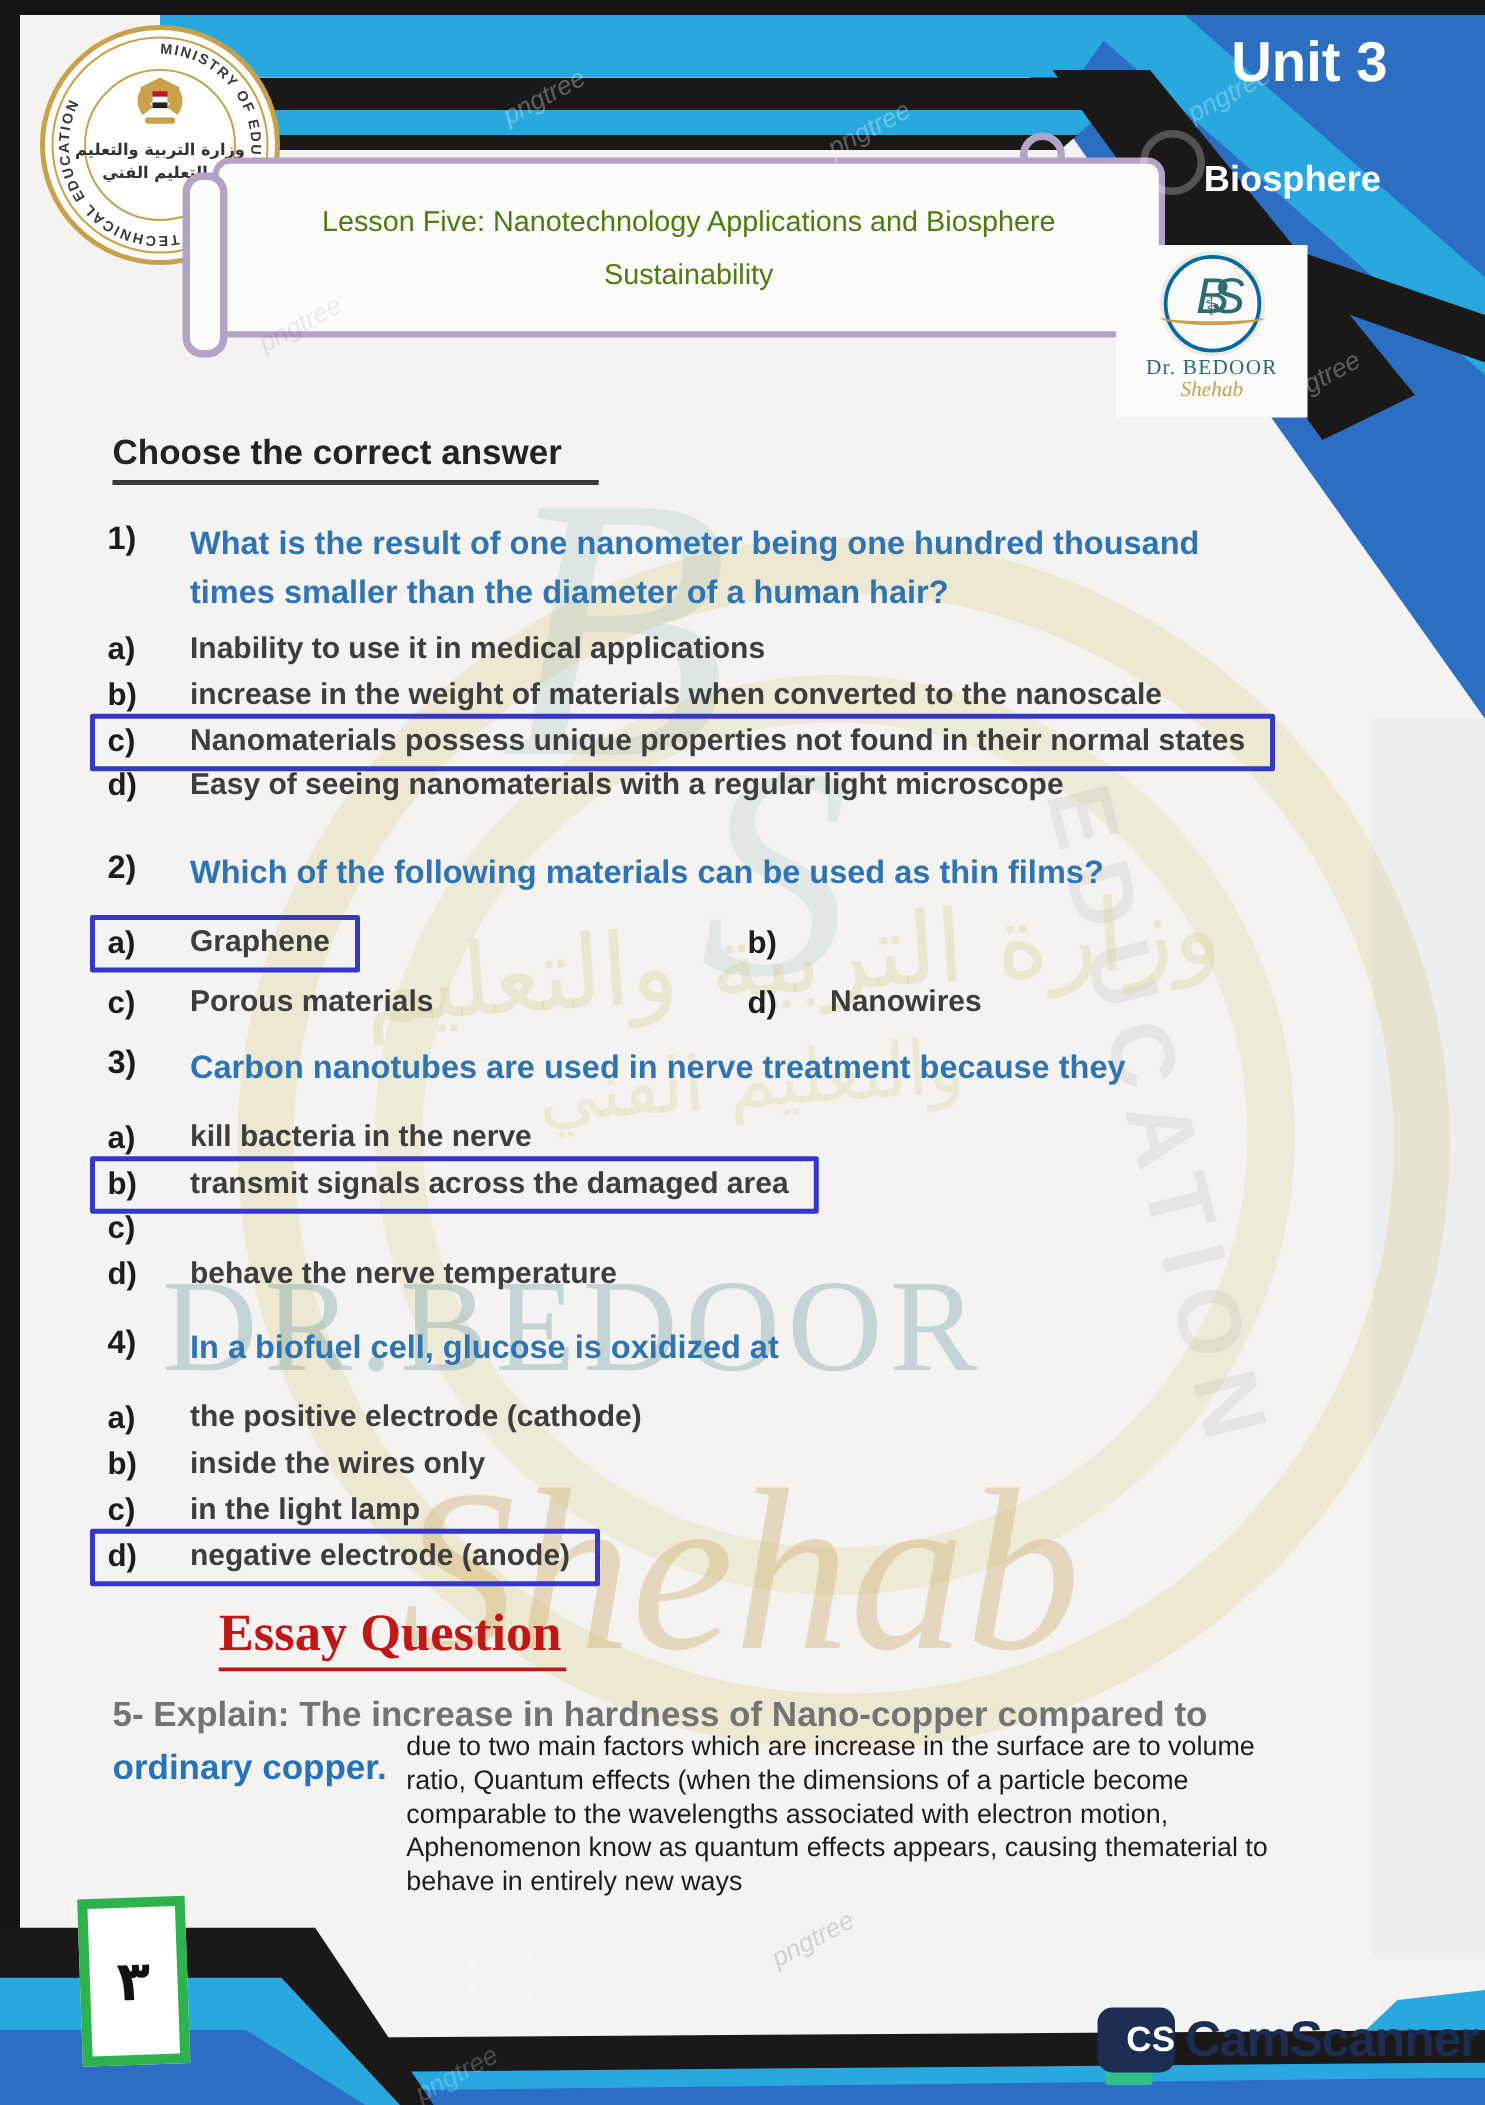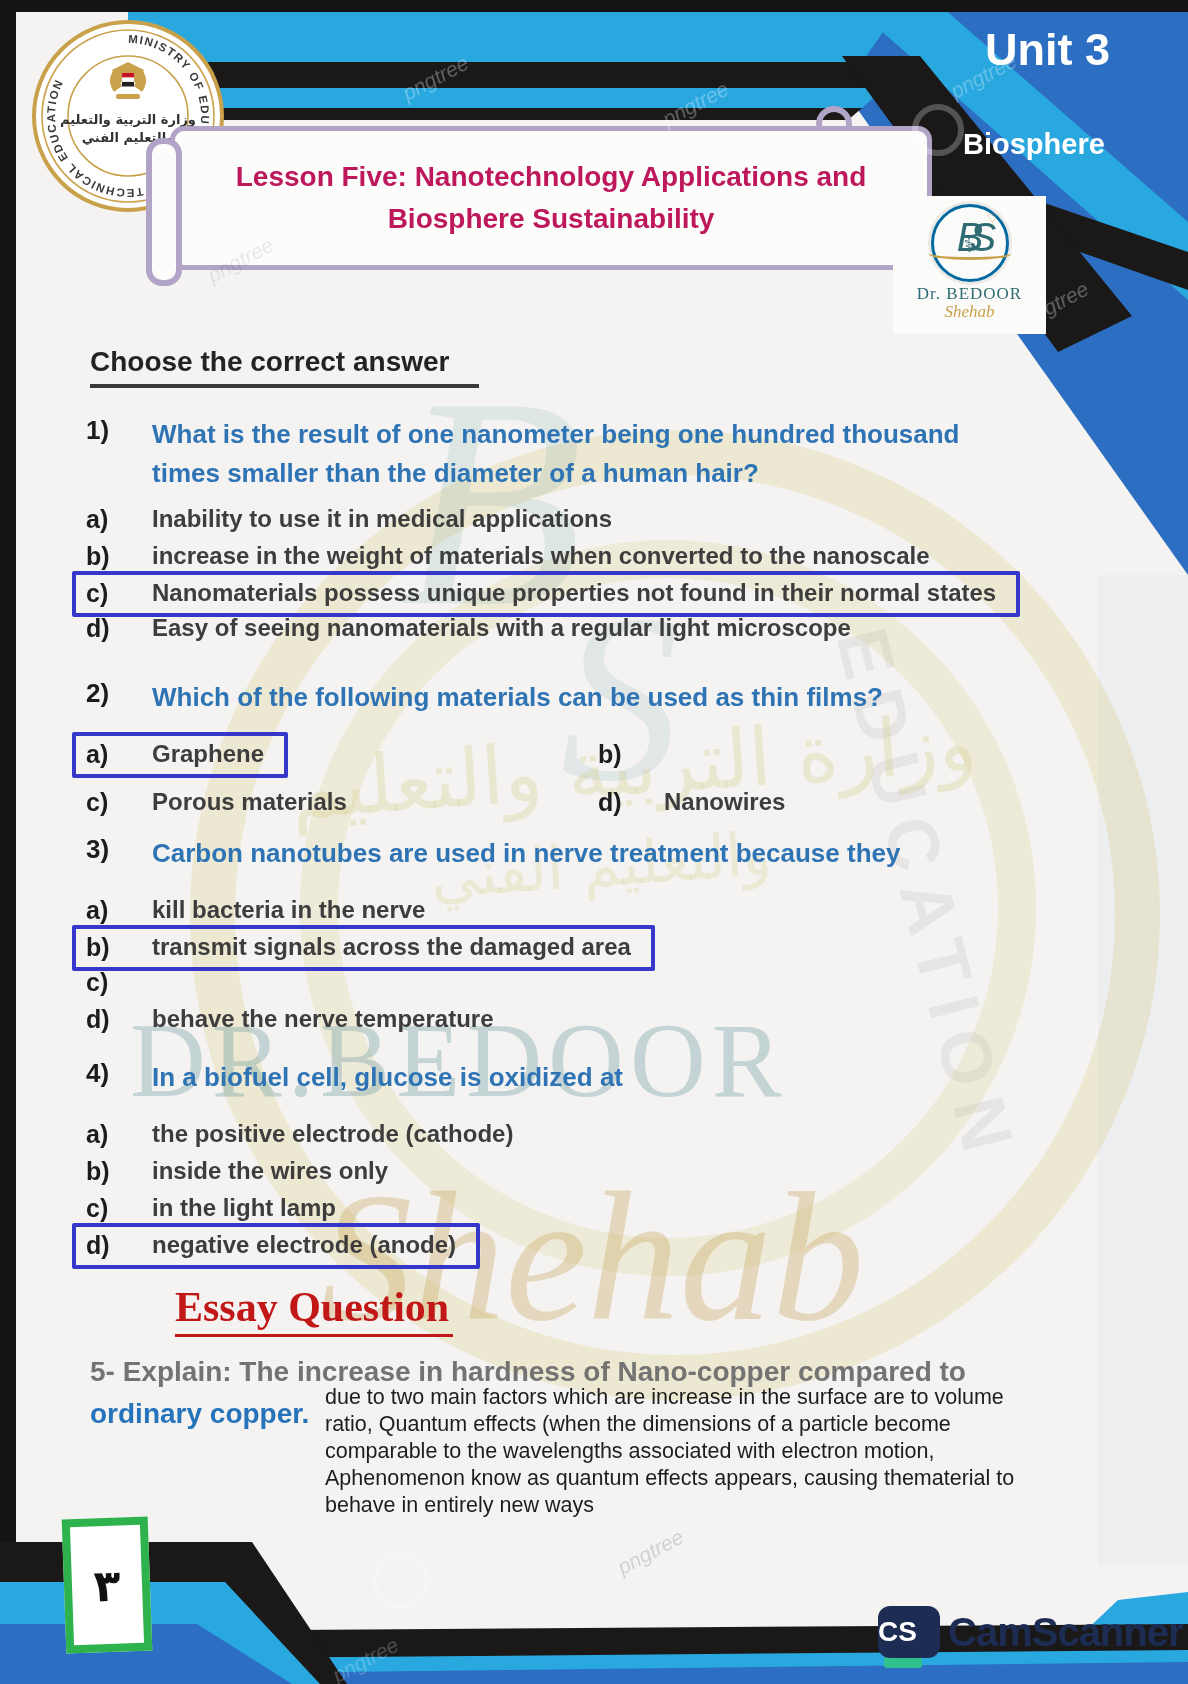--- a/index.html
+++ b/index.html
@@ -20,21 +20,21 @@
   .top-strip{left:0;top:0;width:1188px;height:12px;background:#141414;z-index:4;}
   .left-strip{left:0;top:0;width:16px;height:1560px;background:#141414;z-index:4;}
   
   .unit{left:985px;top:24px;color:#fff;font-size:45px;font-weight:bold;z-index:6;}
   .biosphere{left:963px;top:128px;color:#fff;font-size:29px;font-weight:bold;z-index:6;}
   
   .mlogo{left:30px;top:18px;width:196px;height:196px;z-index:6;}
   
   .lesson-box{left:170px;top:126px;width:752px;height:134px;background:#fcfcfb;border:5px solid #b2a4c6;
               border-radius:14px;z-index:6;display:flex;align-items:center;justify-content:center;text-align:center;}
-  .lesson-box .t{width:640px;font-size:28px;line-height:42px;font-weight:bold;color:#be185d;}
+  .lesson-box .t{width:640px;font-size:23px;line-height:42px;font-weight:normal;color:#4d7c0f;}
   .clip-pill{left:146px;top:138px;width:24px;height:136px;border:6px solid #b2a4c6;border-radius:16px;
              background:#fcfcfb;z-index:7;}
   .hook{left:816px;top:106px;width:24px;height:24px;border:6px solid #b2a4c6;border-radius:50%;
         background:transparent;z-index:5;}
   
   .brand{left:893px;top:196px;width:153px;height:138px;background:#fbfbfa;z-index:6;text-align:center;}
   .brand .circ{margin:8px auto 2px;width:72px;height:72px;border-radius:50%;border:3px solid #0369a1;
                box-shadow:0 0 0 3px #eceae6;position:relative;font-family:Liberation Sans, sans-serif;}
   .brand .mono{position:absolute;left:0;right:0;top:8px;font-style:italic;font-size:40px;color:#2e6b72;letter-spacing:-14px;}
   .brand .cad{position:absolute;left:30px;top:26px;font-size:20px;color:#2e6b72;}
@@ -86,21 +86,21 @@
   .bot-royal{left:0;top:1662px;width:1188px;height:22px;background:#2b6ec3;z-index:5;clip-path:polygon(0 14px,1188px 0,1188px 22px,0 22px);}
   .wedge{background:#29a8e0;clip-path:polygon(1080px 1636px,1118px 1600px,1188px 1592px,1188px 1640px);z-index:4;}
   .dg-b{background:#1b1818;clip-path:polygon(0 1542px,252px 1542px,347px 1684px,0 1684px);z-index:5;}
   .dg-c{background:#29a8e0;clip-path:polygon(0 1582px,225px 1582px,320px 1684px,0 1684px);z-index:5;}
   .dg-r{background:#2b6ec3;clip-path:polygon(0 1624px,197px 1624px,292px 1684px,0 1684px);z-index:5;}
   .badge{left:64px;top:1518px;width:70px;height:118px;background:#fff;border:8px solid #2eb24d;
          transform:rotate(-2deg);z-index:7;display:flex;align-items:center;justify-content:center;}
   .badge span{font-family:"DejaVu Sans",sans-serif;font-size:44px;font-weight:bold;color:#111;}
   .cams{left:878px;top:1606px;z-index:7;display:flex;align-items:flex-start;}
   .cs-box{width:62px;height:52px;background:#1d2c52;border-radius:12px;color:#fff;font-size:28px;font-weight:bold;
-          display:flex;align-items:center;justify-content:flex-start;position:relative;}
+          display:flex;align-items:center;justify-content:flex-end;position:relative;}
   .cs-tab{position:absolute;left:6px;bottom:-10px;width:38px;height:14px;background:#2fc08e;border-radius:3px;z-index:-1;}
   .cs-name{font-size:40px;font-weight:bold;color:#1d2c52;margin:4px 0 0 8px;letter-spacing:-1px;}
 </style>
 </head>
 <body>
 
 <div id="page">
 
   <div class="abs wm ring1"></div>
   <div class="abs wm ring2"></div>

